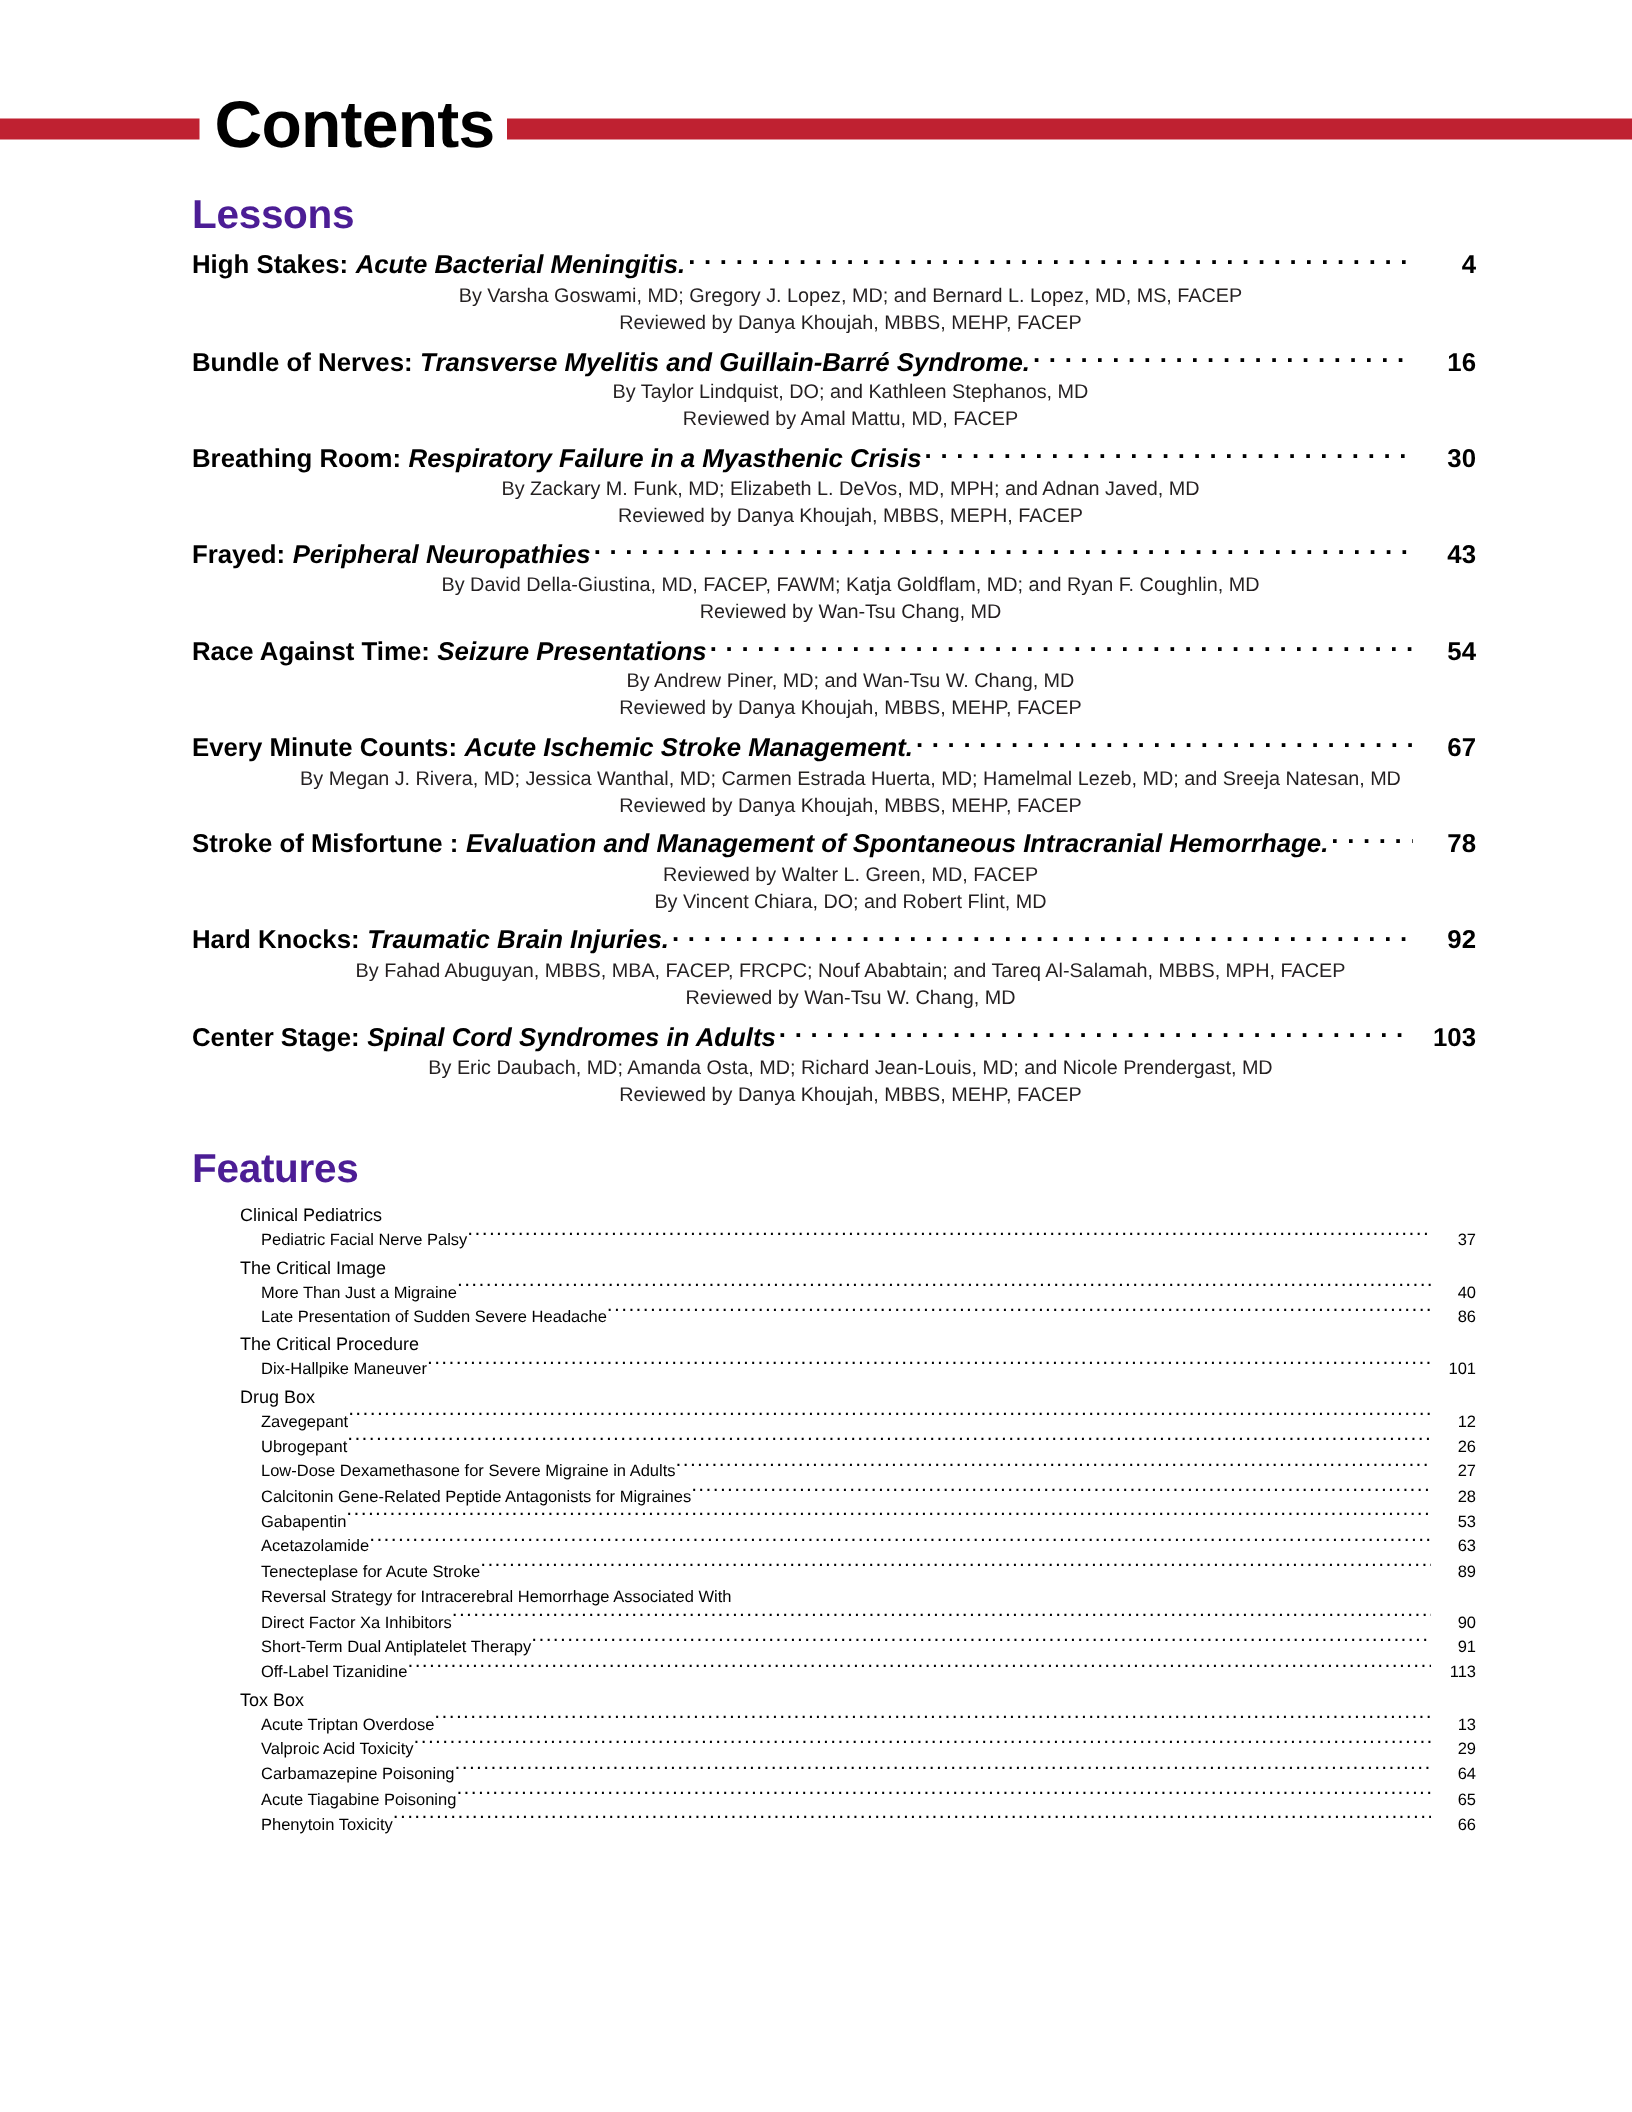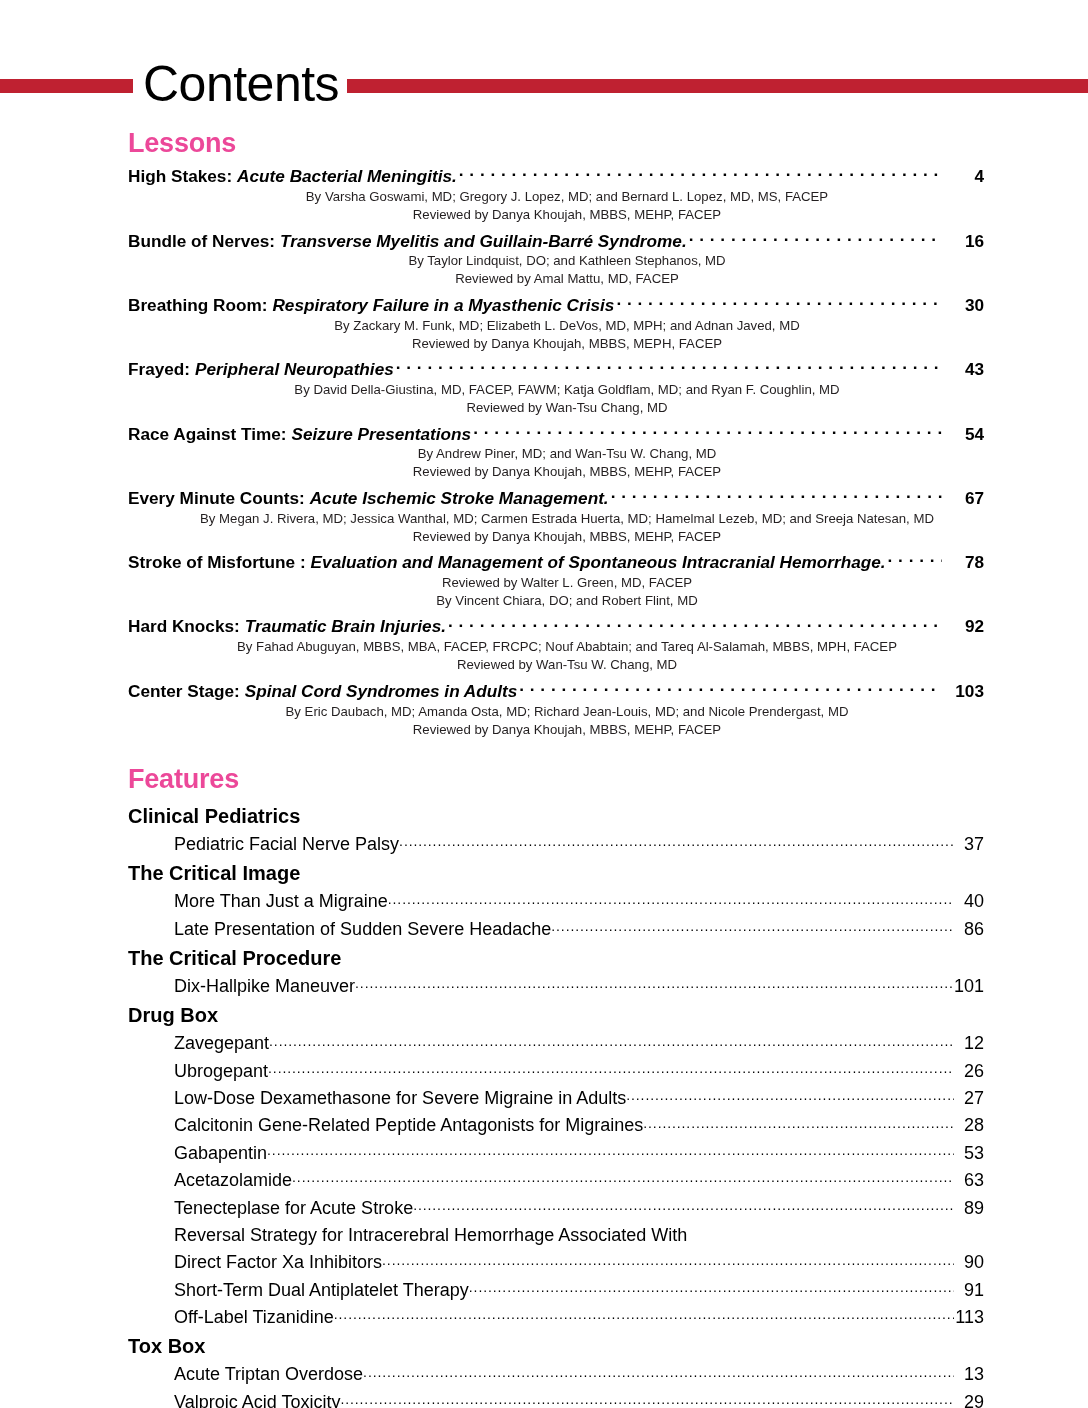--- a/index.html
+++ b/index.html
@@ -22,22 +22,22 @@
     display: flex;
     align-items: center;
   }
   .rule-left {
     width: 133px;
     height: 14px;
     background: #bf2131;
     flex: 0 0 auto;
   }
   .contents-title {
-    font-size: 50px;
-    font-weight: normal;
+    font-size: 44px;
+    font-weight: bold;
     letter-spacing: -0.5px;
     line-height: 1;
     padding: 0 8px 0 10px;
     white-space: nowrap;
     flex: 0 0 auto;
     transform: translateY(-2px);
   }
   .rule-right {
     height: 14px;
     background: #bf2131;
@@ -45,21 +45,21 @@
   }
 
   
   .page-body {
     padding-left: 128px;
     padding-right: 104px;
     margin-top: 12px;
   }
 
   .section-heading {
-    color: #ec4899;
+    color: #4c1d95;
     font-size: 27px;
     font-weight: bold;
     letter-spacing: -0.2px;
     margin-bottom: 6px;
   }
   .section-heading.features { margin-top: 25px; }
 
   
   .lesson { margin-bottom: 5px; }
 
@@ -106,28 +106,29 @@
     line-height: 1.38;
     padding-left: 22px;
     color: #231f20;
     white-space: nowrap;
     text-align: center;
   }
 
   
   .feature-group { }
   .feature-group-title {
-    font-size: 20px;
-    font-weight: bold;
+    font-size: 12px;
+    font-weight: normal;
     line-height: 1.5;
+    margin-left: 32px;
   }
   .feature-row {
     display: flex;
-    align-items: center;
-    font-size: 18px;
+    align-items: flex-start;
+    font-size: 11px;
     line-height: 1.52;
     padding-left: 46px;
     white-space: nowrap;
   }
   .feature-label { flex: 0 0 auto; }
   .leader-fine {
     flex: 1 1 auto;
     overflow: hidden;
     height: 1em;
     position: relative;

